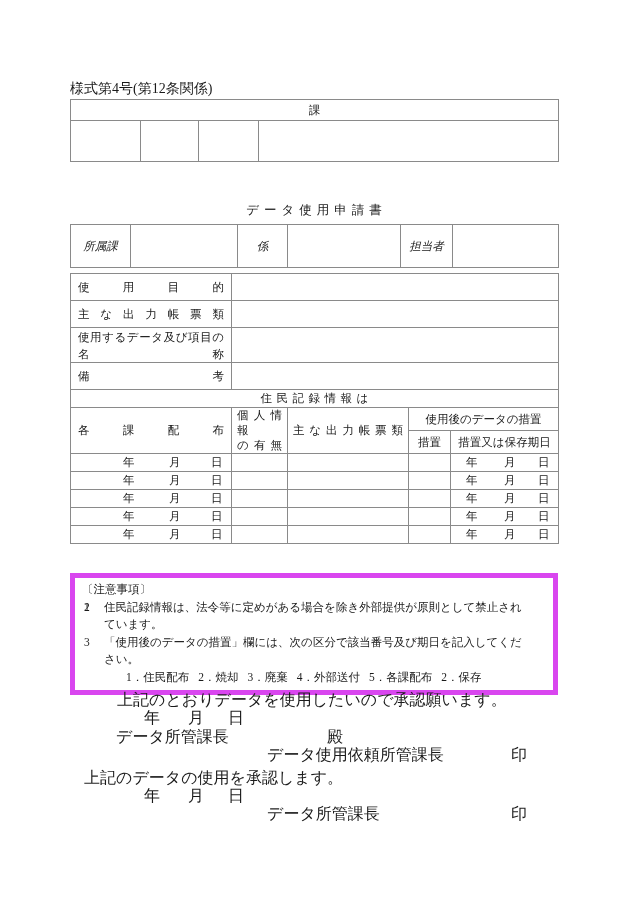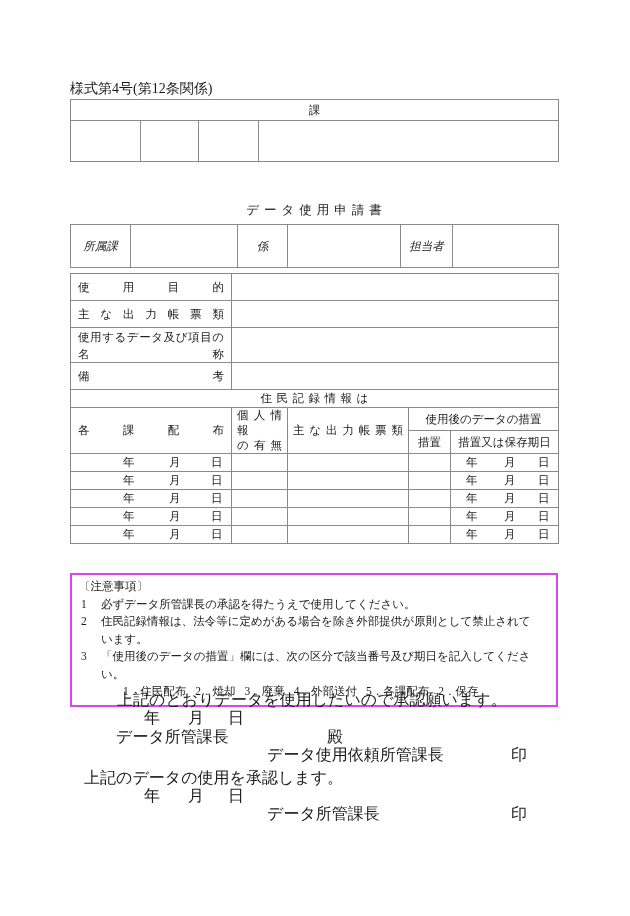--- a/index.html
+++ b/index.html
@@ -116,21 +116,21 @@
 
   .datefield.small .dt-y { width: 38px; }
   .datefield.small .dt-m { width: 34px; }
 
   
   #notes-box {
     position: absolute;
     left: 70px;
     top: 573px;
     width: 488px;
-    border: 2px solid #d946ef;
+    border: 5px solid #d946ef;
     box-sizing: border-box;
     font-size: 11.5px;
     line-height: 17.5px;
     padding: 3px 23px 4px 7px;
   }
   .note-head { margin: 0; }
   .note-item {
     position: relative;
     padding-left: 22px;
     margin: 0;
@@ -353,21 +353,20 @@
         </td>
       </tr>
     </tbody>
   </table>
 
   <div id="notes-box">
     <p class="note-head">〔注意事項〕</p>
 
     <p class="note-item">
       <span class="num">1</span>
-      <span>必ずデータ所管課長の承認を得たうえで使用してください。</span>
     </p>
 
     <p class="note-item">
       <span class="num">2</span>
       <span>住民記録情報は、法令等に定めがある場合を除き外部提供が原則として禁止されています。</span>
     </p>
 
     <p class="note-item">
       <span class="num">3</span>
       <span>「使用後のデータの措置」欄には、次の区分で該当番号及び期日を記入してください。</span>

